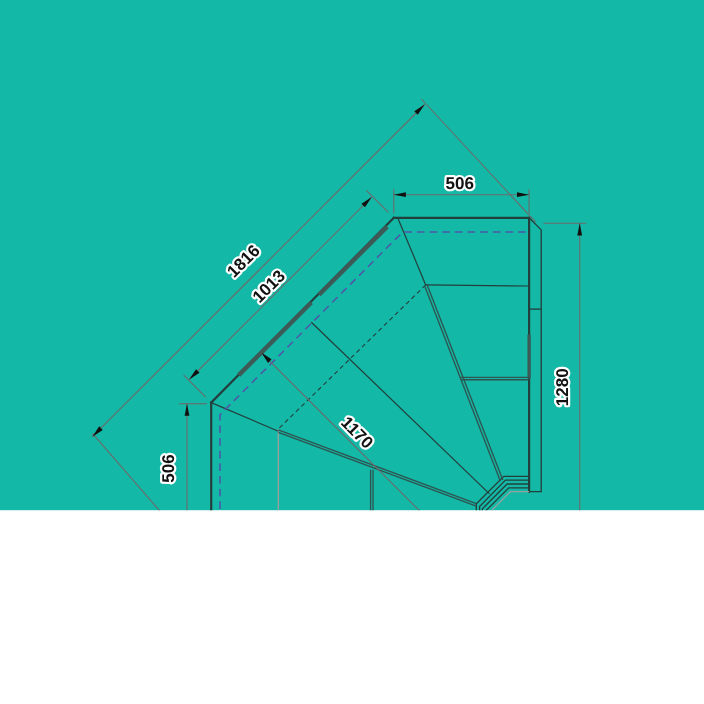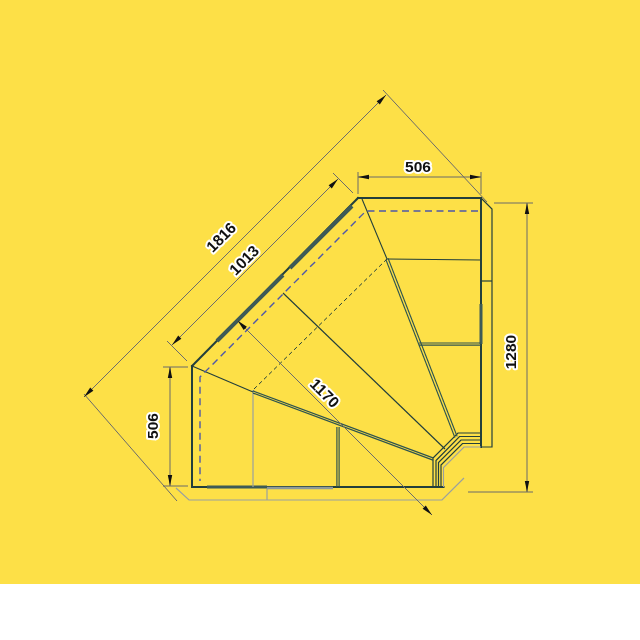--- a/index.html
+++ b/index.html
@@ -1,16 +1,16 @@
 <!DOCTYPE html>
 <html><head>
 <meta charset="utf-8">
 <style>
   html,body{margin:0;padding:0;background:#ffffff;}
-  .canvas{position:relative;width:640px;height:584px;background:#fde047;overflow:hidden;
+  .canvas{position:relative;width:640px;height:464px;background:#14b8a6;overflow:hidden;
           font-family:"Liberation Sans", sans-serif;}
   svg{position:absolute;left:0;top:0;}
   .dimtext{font-family:"Liberation Sans", sans-serif;font-size:15.5px;font-weight:600;
            fill:#111111;paint-order:stroke;stroke:#ffffff;stroke-width:4px;
            stroke-linejoin:round;text-anchor:middle;}
 </style>
 </head>
 <body>
 
 <div class="canvas">

